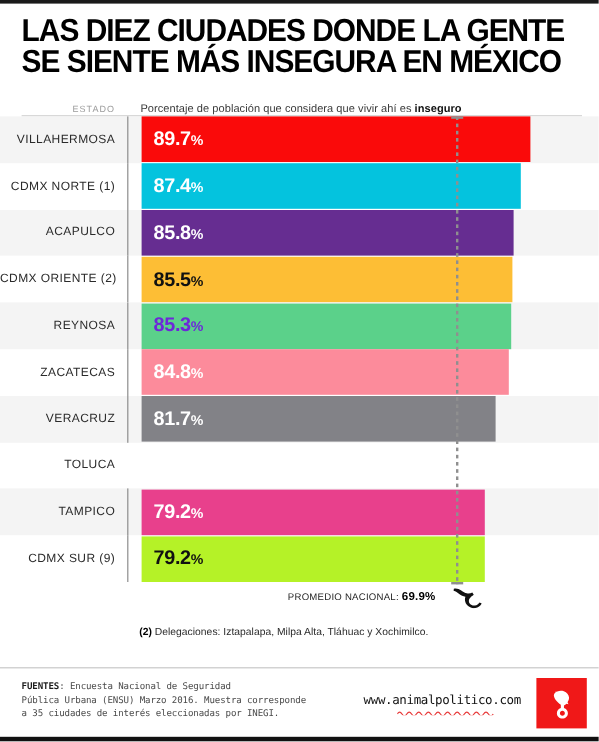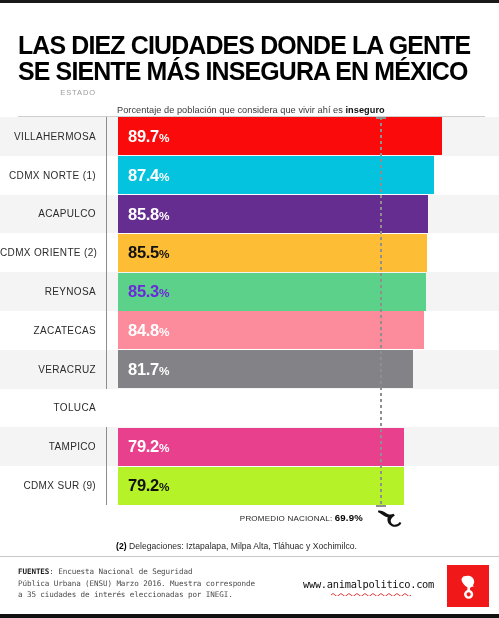--- a/index.html
+++ b/index.html
@@ -17,21 +17,20 @@
     width: 499px;
     height: 618px;
     background: #ffffff;
     border-top: 3px solid #1a1a1a;
     border-bottom: 4px solid #111111;
   }
 
   
   .title-block {
     padding: 9px 14px 0 18px;
-    margin-top: 20px;
   }
   .title-line {
     font-family: "Liberation Sans", sans-serif;
     font-weight: bold;
     font-size: 26.5px;
     line-height: 26px;
     letter-spacing: -0.9px;
     color: #000000;
     transform: scaleX(0.94);
     transform-origin: left center;
@@ -47,21 +46,21 @@
     margin-top: 9px;
     padding: 0 14px 0 0;
   }
   .col-head-state {
     width: 106px;
     text-align: right;
     padding-right: 10px;
     font-size: 7.5px;
     letter-spacing: 0.9px;
     color: #9b9b9b;
-    padding-bottom: 20px;
+    padding-bottom: 2px;
   }
   .col-head-desc {
     padding-left: 11px;
     font-size: 9.2px;
     color: #3a3a3a;
     padding-bottom: 2px;
     letter-spacing: 0.05px;
   }
   .col-head-desc b { color: #111; font-weight: bold; }
 

